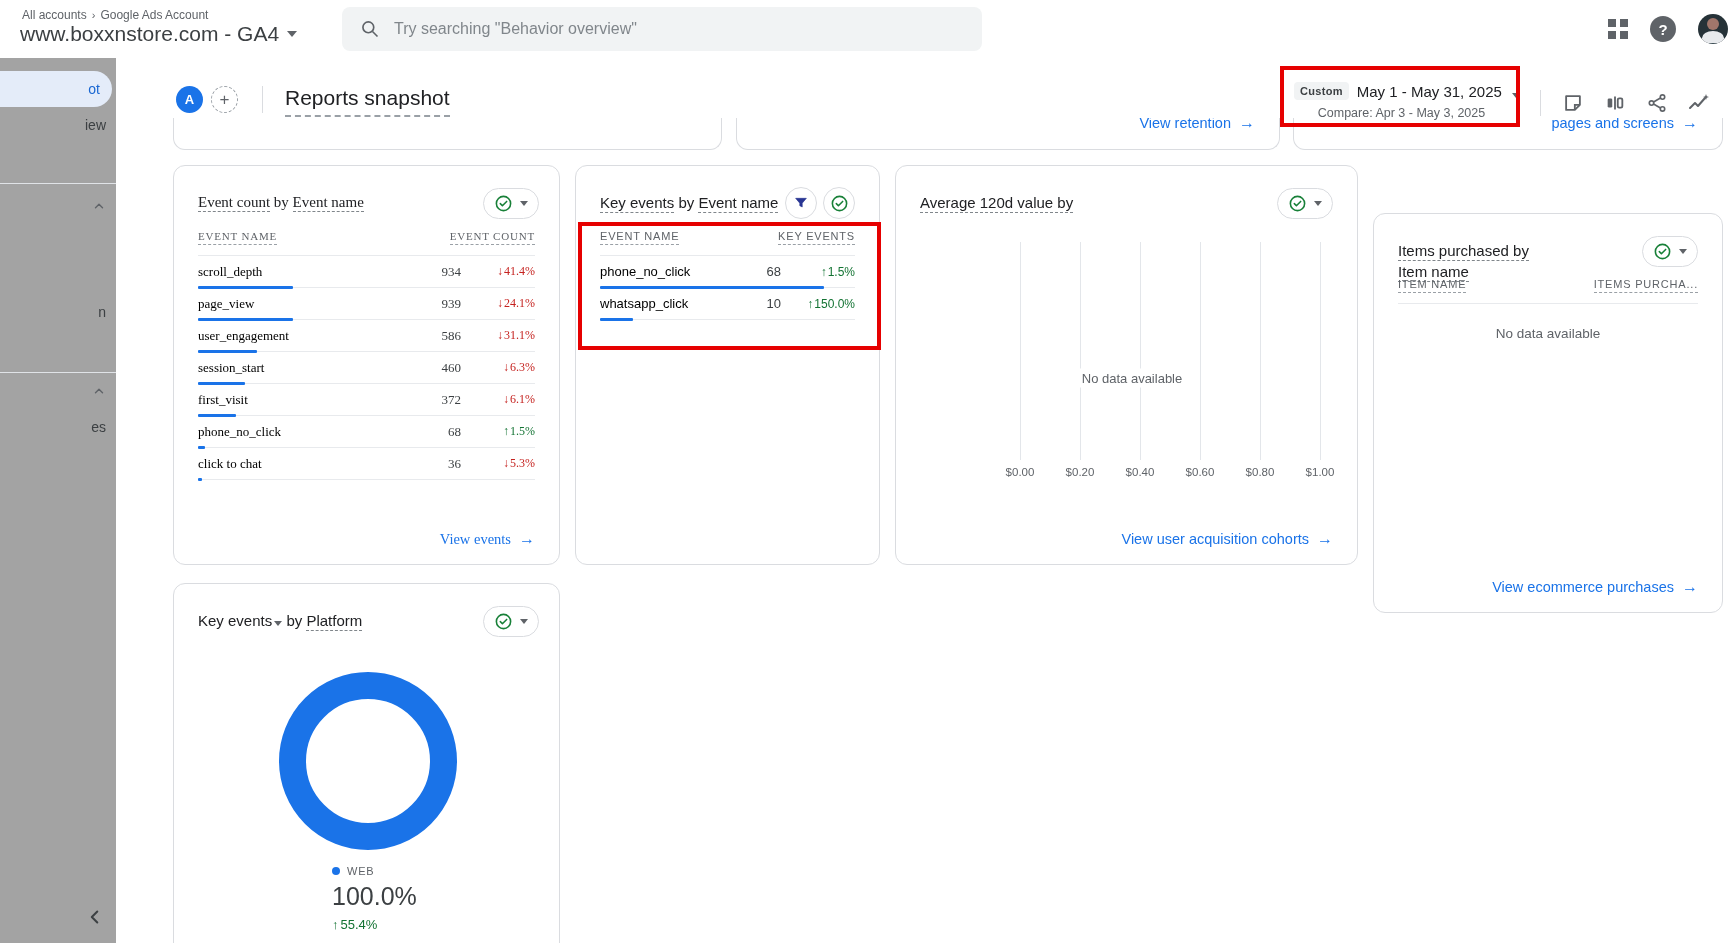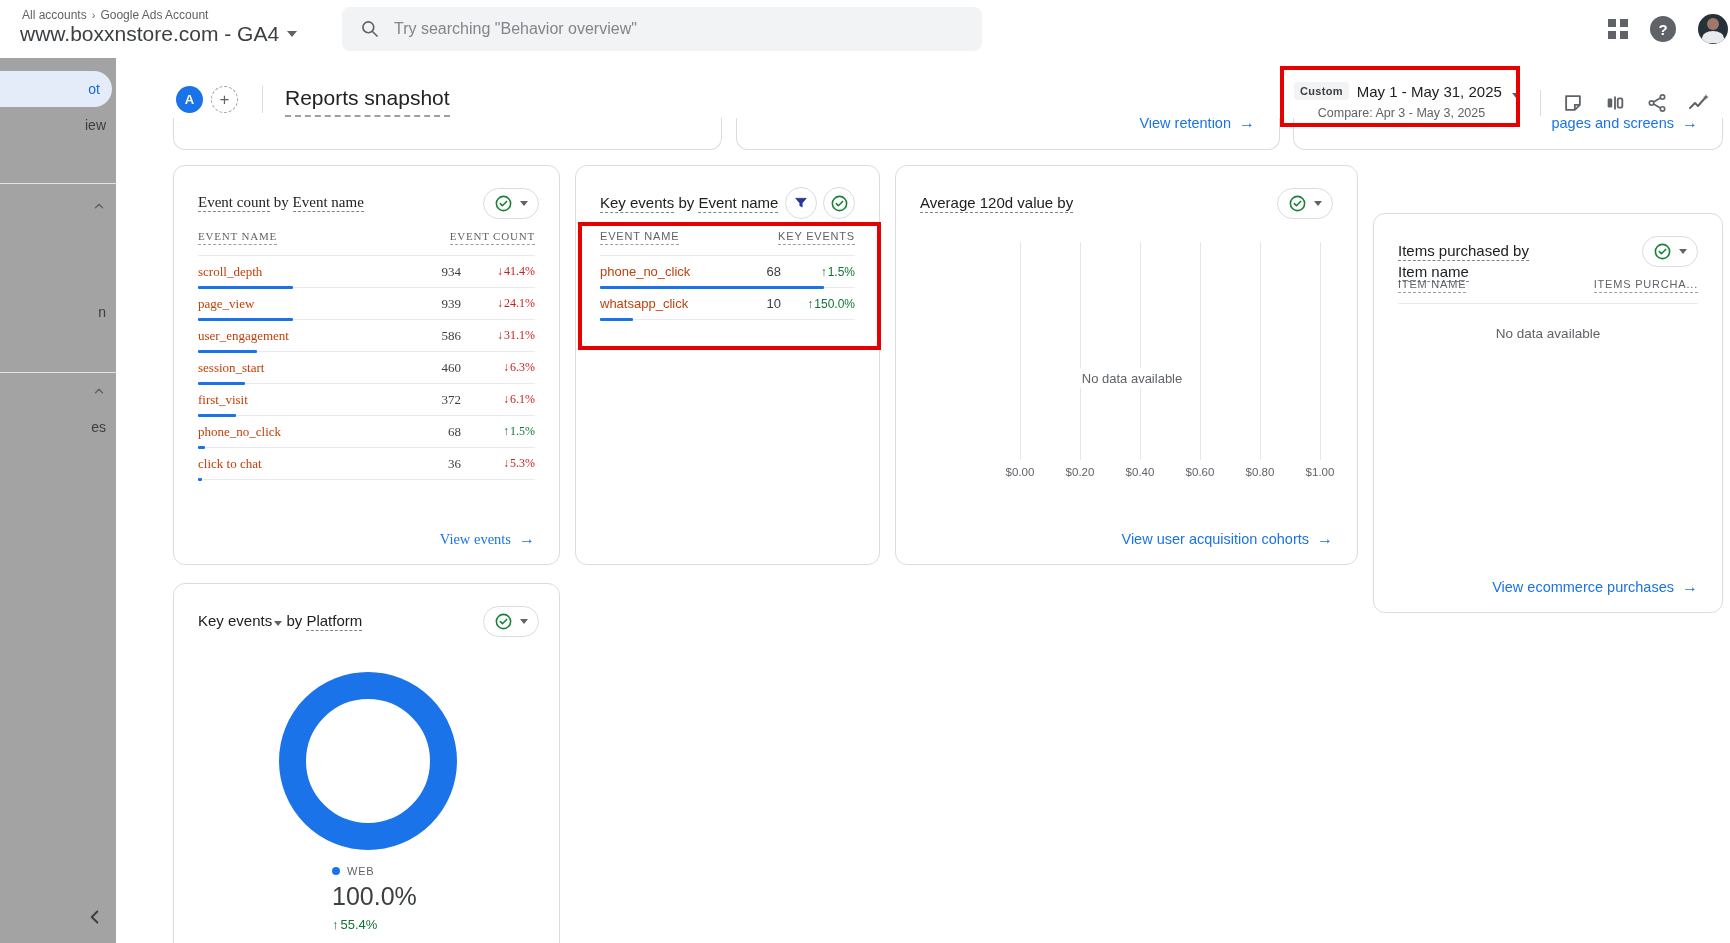--- a/index.html
+++ b/index.html
@@ -61,21 +61,21 @@
   .card { position:absolute; background:#fff; border:1px solid #dadce0; border-radius:12px; z-index:2; }
   .card-title { position:absolute; left:24px; top:26px; font-size:15px; color:#202124; line-height:21px; }
   .dashed-u { border-bottom:1px dashed #80868b; padding-bottom:1px; }
   .pill { position:absolute; top:22px; height:31px; border:1px solid #dadce0; border-radius:16px; display:flex; align-items:center; gap:7px; padding:0 10px; background:#fff; }
   .circle-btn { position:absolute; top:21px; width:32px; height:32px; border:1px solid #dadce0; border-radius:50%; display:flex; align-items:center; justify-content:center; background:#fff; }
 
   .table { position:absolute; left:24px; top:64px; right:24px; }
   .thead { display:flex; justify-content:space-between; padding-bottom:10px; border-bottom:1px solid #e8eaed; }
   .th { font-size:11px; color:#5f6368; letter-spacing:.8px; border-bottom:1px dashed #9aa0a6; padding-bottom:2px; }
   .trow { position:relative; display:flex; align-items:center; height:32px; border-bottom:1px solid #e8eaed; }
-  .tname { flex:1; font-size:13px; color:#c2410c; }
+  .tname { flex:1; font-size:13px; color:#000000; }
   .tval { width:52px; text-align:right; font-size:13px; color:#3c4043; }
   .tdelta { width:74px; text-align:right; font-size:12px; display:flex; justify-content:flex-end; align-items:center; gap:1px; }
   .tdelta.up { color:#137333; } .tdelta.down { color:#c5221f; }
   .tdelta .arrow { font-size:12px; }
   .bar { position:absolute; left:0; bottom:-2px; height:3px; background:#1a73e8; border-radius:1px; }
 
   .card-footer { position:absolute; bottom:16px; right:24px; }
 
   
   .plot { position:absolute; left:0; top:76px; width:100%; height:218px; }

